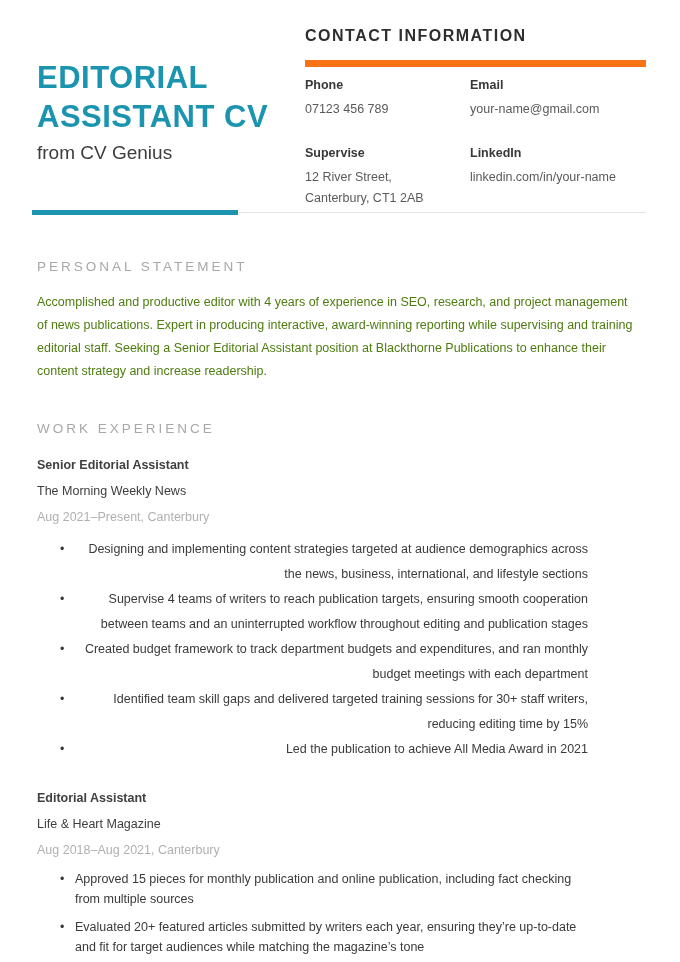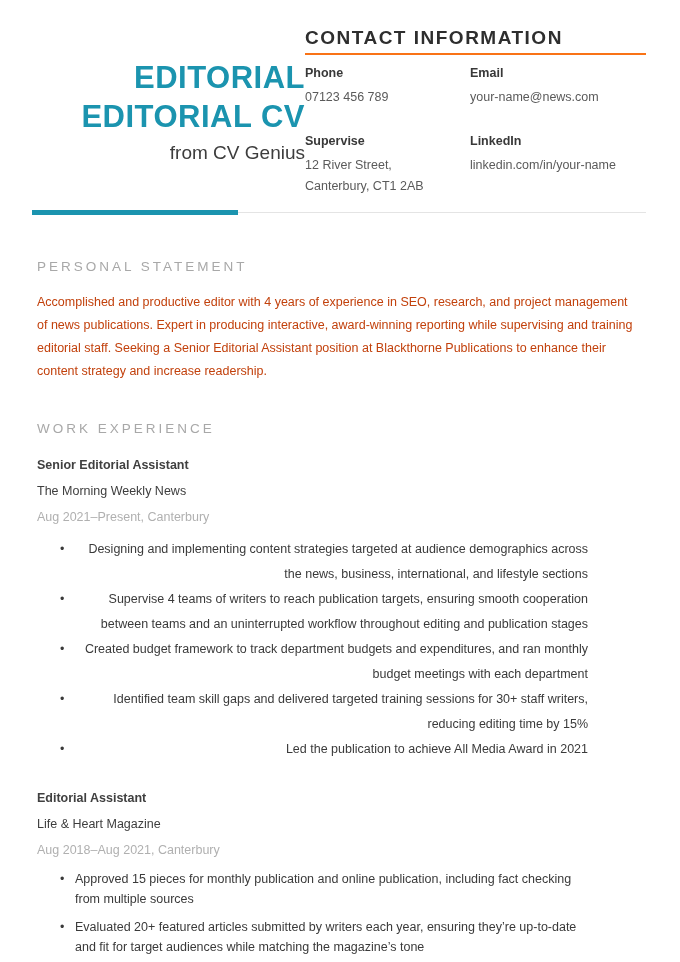--- a/index.html
+++ b/index.html
@@ -13,42 +13,42 @@
     position: relative;
     width: 680px;
     height: 962px;
     background: #ffffff;
     padding: 27px 34px 0 37px;
     overflow: hidden;
   }
 
   
   .header { display: flex; min-height: 183px; }
-  .header-left { flex: 0 0 268px; padding-top: 31px; text-align: right; }
+  .header-left { flex: 0 0 268px; padding-top: 31px; }
   .cv-title {
     color: #1b94af;
     font-size: 31px;
     line-height: 39px;
     font-weight: bold;
     letter-spacing: 0.5px;
   }
   .cv-subtitle {
     margin-top: 6px;
     font-size: 19px;
     color: #3d3d3d;
   }
 
   .header-right { flex: 1; }
   .contact-heading {
-    font-size: 19px;
+    font-size: 16px;
     font-weight: bold;
     letter-spacing: 1.5px;
     color: #2e2e2e;
-    padding-bottom: 4px;
-    border-bottom: 2px solid #f97316;
+    padding-bottom: 15px;
+    border-bottom: 7px solid #f97316;
   }
   .contact-grid {
     margin-top: 11px;
     display: grid;
     grid-template-columns: 165px 1fr;
     row-gap: 26px;
   }
   .contact-label {
     font-size: 12.5px;
     font-weight: bold;
@@ -85,21 +85,21 @@
     font-weight: 400;
     letter-spacing: 3px;
     color: #a8a8a8;
   }
   .personal-statement { margin-top: 44px; }
   .statement-text {
     margin-top: 17px;
     max-width: 602px;
     font-size: 12.5px;
     line-height: 23px;
-    color: #c2410c;
+    color: #4d7c0f;
   }
   .work-experience { margin-top: 38px; }
 
   .job { margin-top: 22px; }
   .job + .job { margin-top: 29px; }
   .job-title {
     font-size: 12.5px;
     font-weight: bold;
     color: #404040;
   }
@@ -137,35 +137,35 @@
 </style>
 </head>
 <body>
 
 <div class="page">
 
   <header class="header">
     <div class="header-left">
       <h1 class="cv-title">
         <span>EDITORIAL</span><br>
-        <span>EDITORIAL CV</span>
+        <span>ASSISTANT CV</span>
       </h1>
       <div class="cv-subtitle">from CV Genius</div>
     </div>
 
     <div class="header-right">
       <h2 class="contact-heading">CONTACT INFORMATION</h2>
       <div class="contact-grid">
         <div class="contact-field">
           <div class="contact-label">Phone</div>
           <div class="contact-value">07123 456 789</div>
         </div>
         <div class="contact-field">
           <div class="contact-label">Email</div>
-          <div class="contact-value">your-name@news.com</div>
+          <div class="contact-value">your-name@gmail.com</div>
         </div>
         <div class="contact-field">
           <div class="contact-label">Supervise</div>
           <div class="contact-value">
             <span>12 River Street,</span><br>
             <span>Canterbury, CT1 2AB</span>
           </div>
         </div>
         <div class="contact-field">
           <div class="contact-label">LinkedIn</div>

